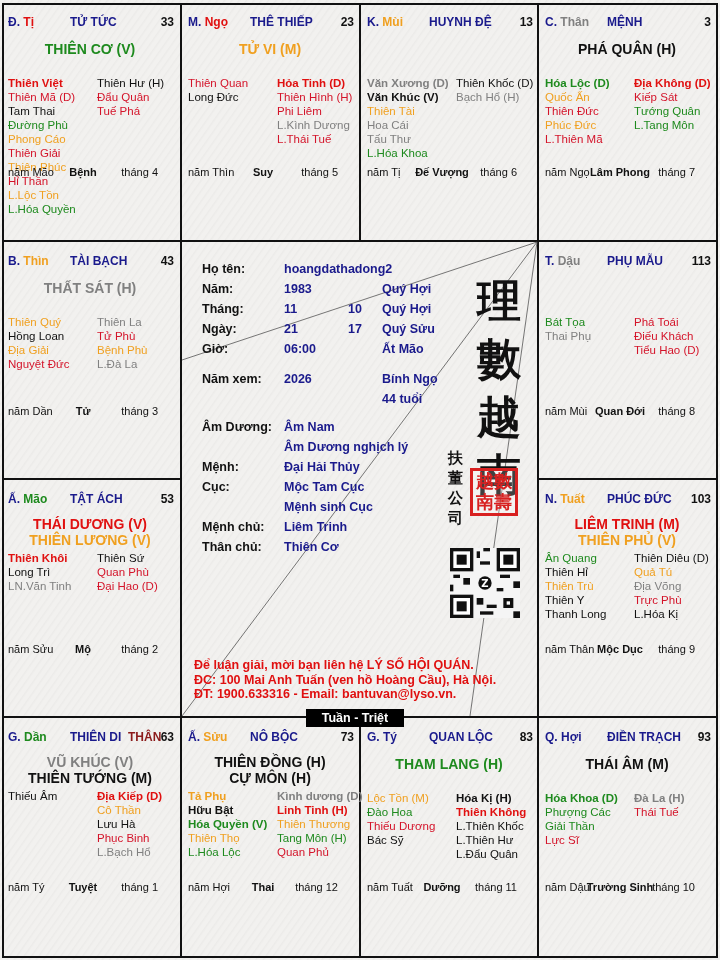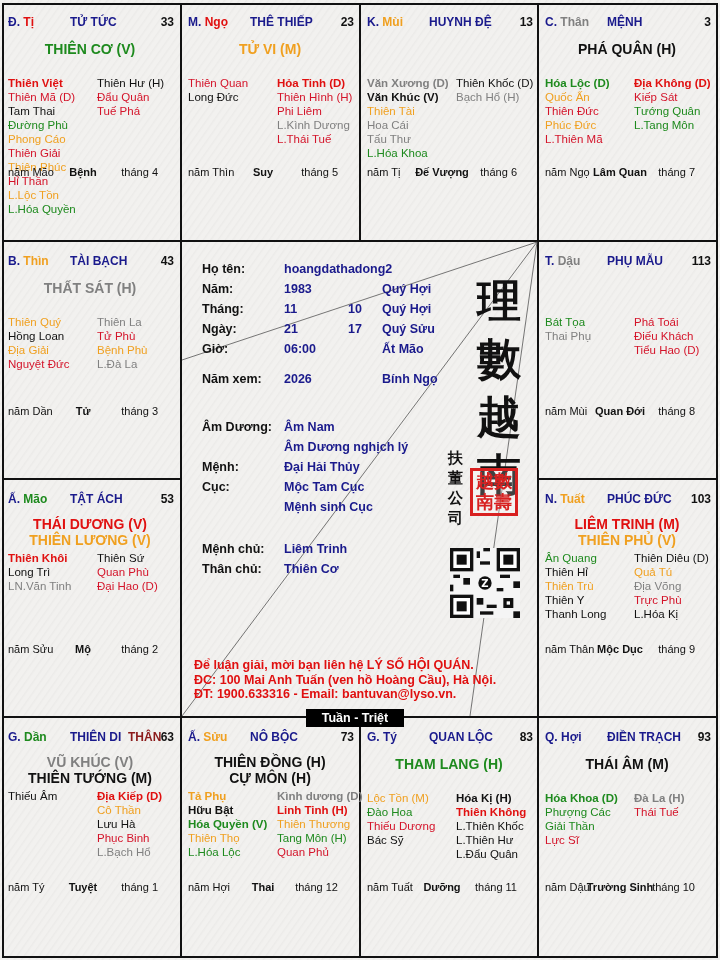--- a/index.html
+++ b/index.html
@@ -179,21 +179,21 @@
           </div>
           <div class="col c2">
             <div style="color:#e01010" class="b">Địa Không (D)</div>
             <div style="color:#d4142a">Kiếp Sát</div>
             <div style="color:#1e8a1e">Tướng Quân</div>
             <div style="color:#1e8a1e">L.Tang Môn</div>
           </div>
         </div>
         <div class="ftr">
           <span class="y">năm Ngọ</span>
-          <span class="ts">Lâm Quan</span>
+          <span class="ts">Lâm Phong</span>
           <span class="m">tháng 7</span>
         </div>
       </div>
       <div class="cell" style="left: 2px; top: 242px;">
         <div class="hdr">
           <span class="can"><span>B.</span> <span class="chi" style="color:#f0a020">Thìn</span></span>
           <span class="cung">TÀI BẠCH</span>
           <span class="num">43</span>
         </div>
         <div class="main" style="top:38px;color:#808080">THẤT SÁT (H)</div>
@@ -434,39 +434,42 @@
       <div class="row">
           <span class="lbl">Giờ:</span>
           <span class="v1">06:00</span>
           <span class="v3">Ất Mão</span>
         </div>
       <div class="row" style="margin-top:10px">
           <span class="lbl">Năm xem:</span>
           <span class="v1">2026</span>
           <span class="v3">Bính Ngọ</span>
         </div>
-      <div class="row" style="margin-top:28px">
+      <div class="row">
+          <span class="v3">44 tuổi</span>
+        </div>
+      <div class="row" style="margin-top:8px">
           <span class="lbl">Âm Dương:</span>
           <span class="v1">Âm Nam</span>
         </div>
       <div class="row">
           <span class="v1">Âm Dương nghịch lý</span>
         </div>
       <div class="row">
           <span class="lbl">Mệnh:</span>
           <span class="v1">Đại Hải Thủy</span>
         </div>
       <div class="row">
           <span class="lbl">Cục:</span>
           <span class="v1">Mộc Tam Cục</span>
         </div>
       <div class="row">
           <span class="v1">Mệnh sinh Cục</span>
         </div>
-      <div class="row" style="margin-top:22px">
+      <div class="row" style="margin-top:0">
           <span class="lbl">Mệnh chủ:</span>
           <span class="v1">Liêm Trinh</span>
         </div>
       <div class="row">
           <span class="lbl">Thân chủ:</span>
           <span class="v1">Thiên Cơ</span>
         </div>
     </div>
     <div class="contact">
       <div>Để luận giải, mời bạn liên hệ LÝ SỐ HỘI QUÁN.</div>

